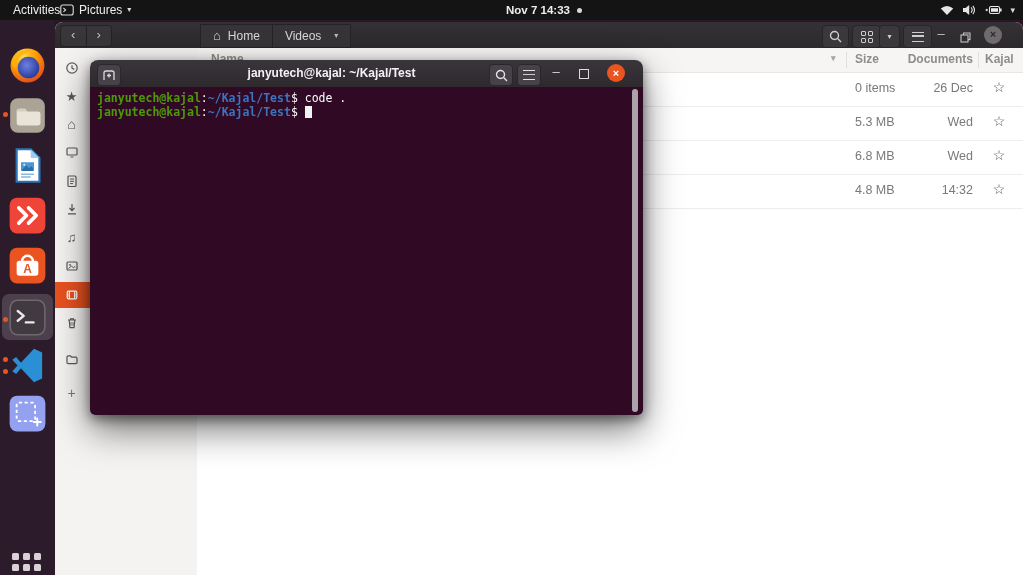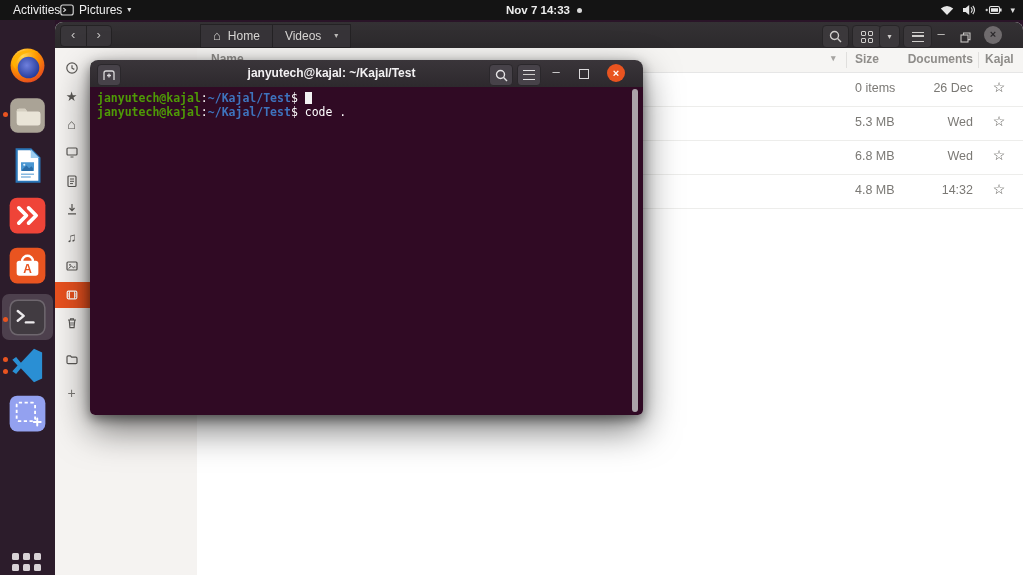--- a/index.html
+++ b/index.html
@@ -292,22 +292,22 @@
         </svg>
       </div>
       <div class="t-btn" style="left:427px;">
         <span class="burger" style="border-color:#e4e2e4;"></span>
       </div>
       <div class="t-min">–</div>
       <div class="t-max"></div>
       <div class="t-close">×</div>
     </div>
     <div class="t-body">
+      <div class="t-line"><span class="p-user">janyutech@kajal</span><span>:</span><span class="p-path">~/Kajal/Test</span><span>$</span><span> code .</span></div>
       <div class="t-line"><span class="p-user">janyutech@kajal</span><span>:</span><span class="p-path">~/Kajal/Test</span><span>$</span><span></span><span class="cursor"></span></div>
-      <div class="t-line"><span class="p-user">janyutech@kajal</span><span>:</span><span class="p-path">~/Kajal/Test</span><span>$</span><span> code .</span></div>
       <div class="t-scroll"></div>
     </div>
   </div>
 
   <div class="dock">
     <div class="dock-active-bg"></div>
 
     <div class="dock-item" style="top:26px">
       <svg width="39" height="39" viewBox="0 0 38 38">
         <defs>

